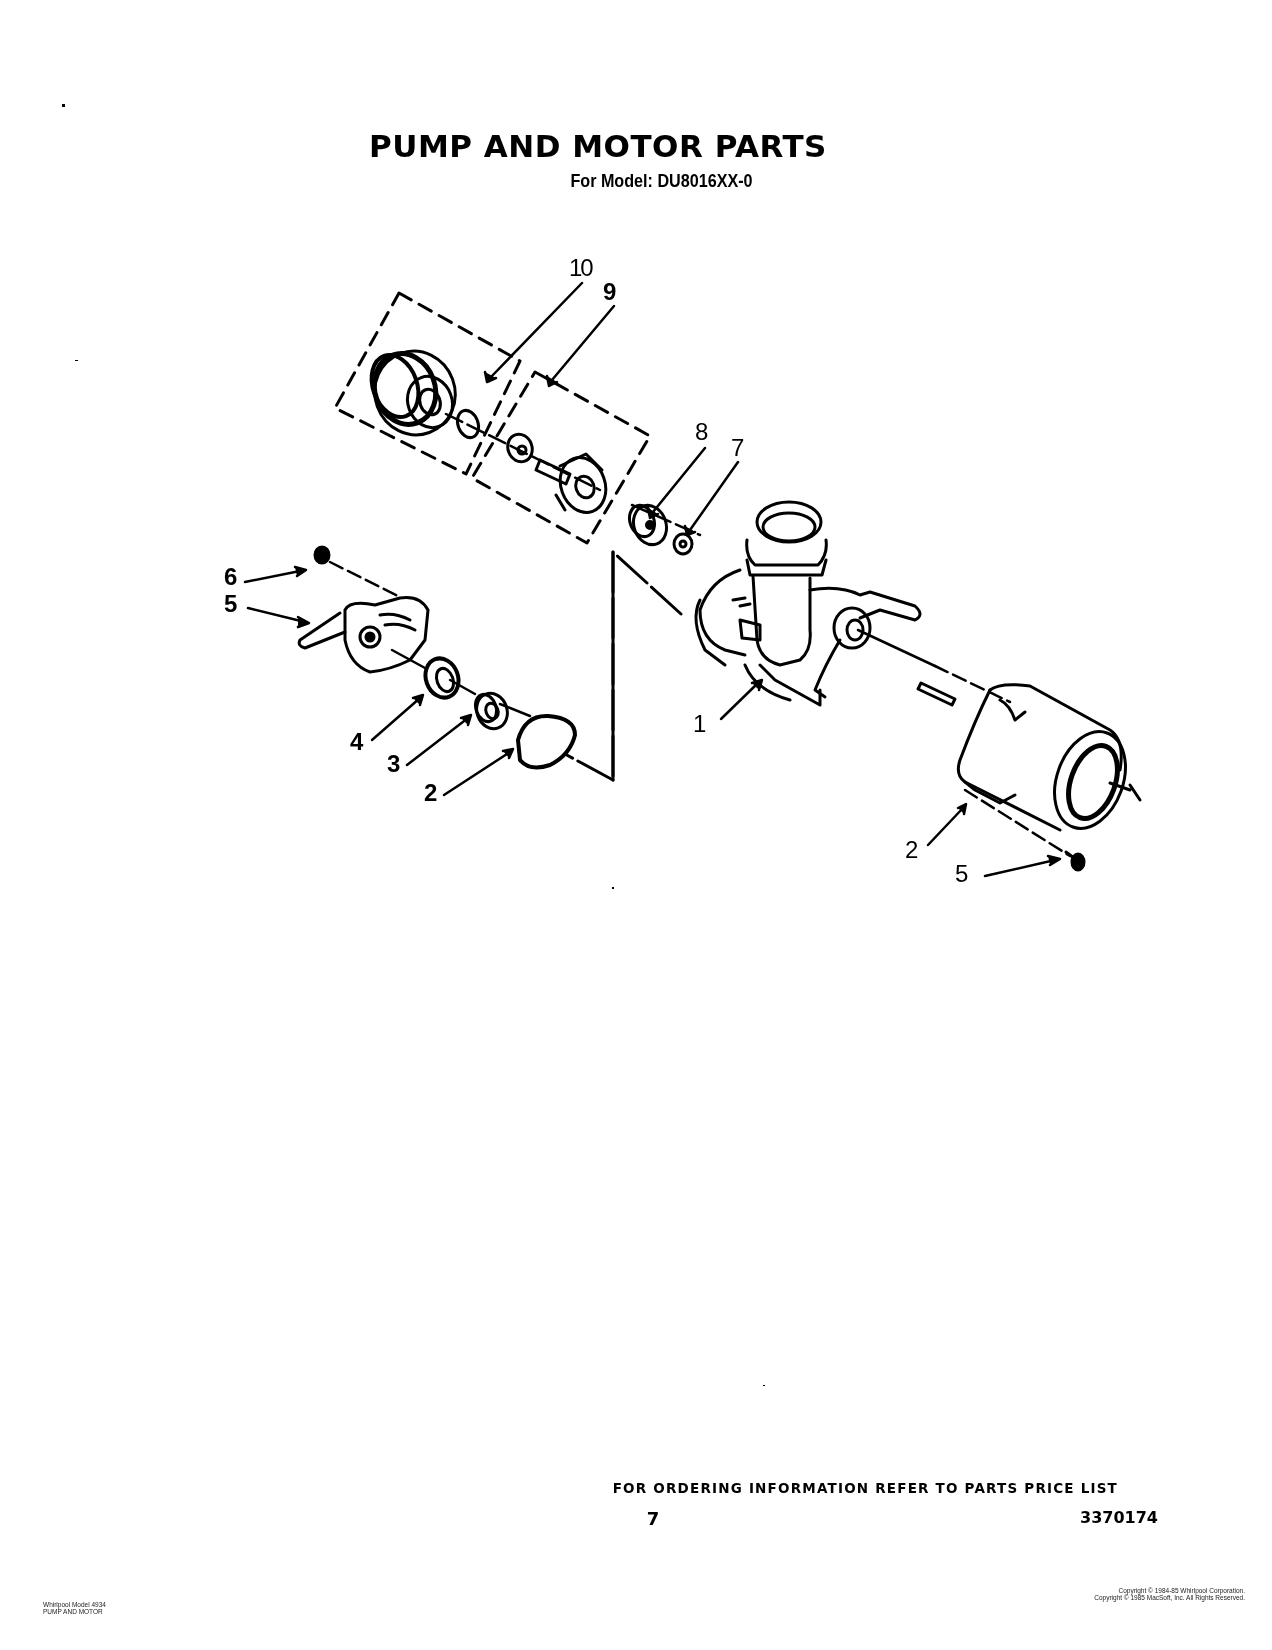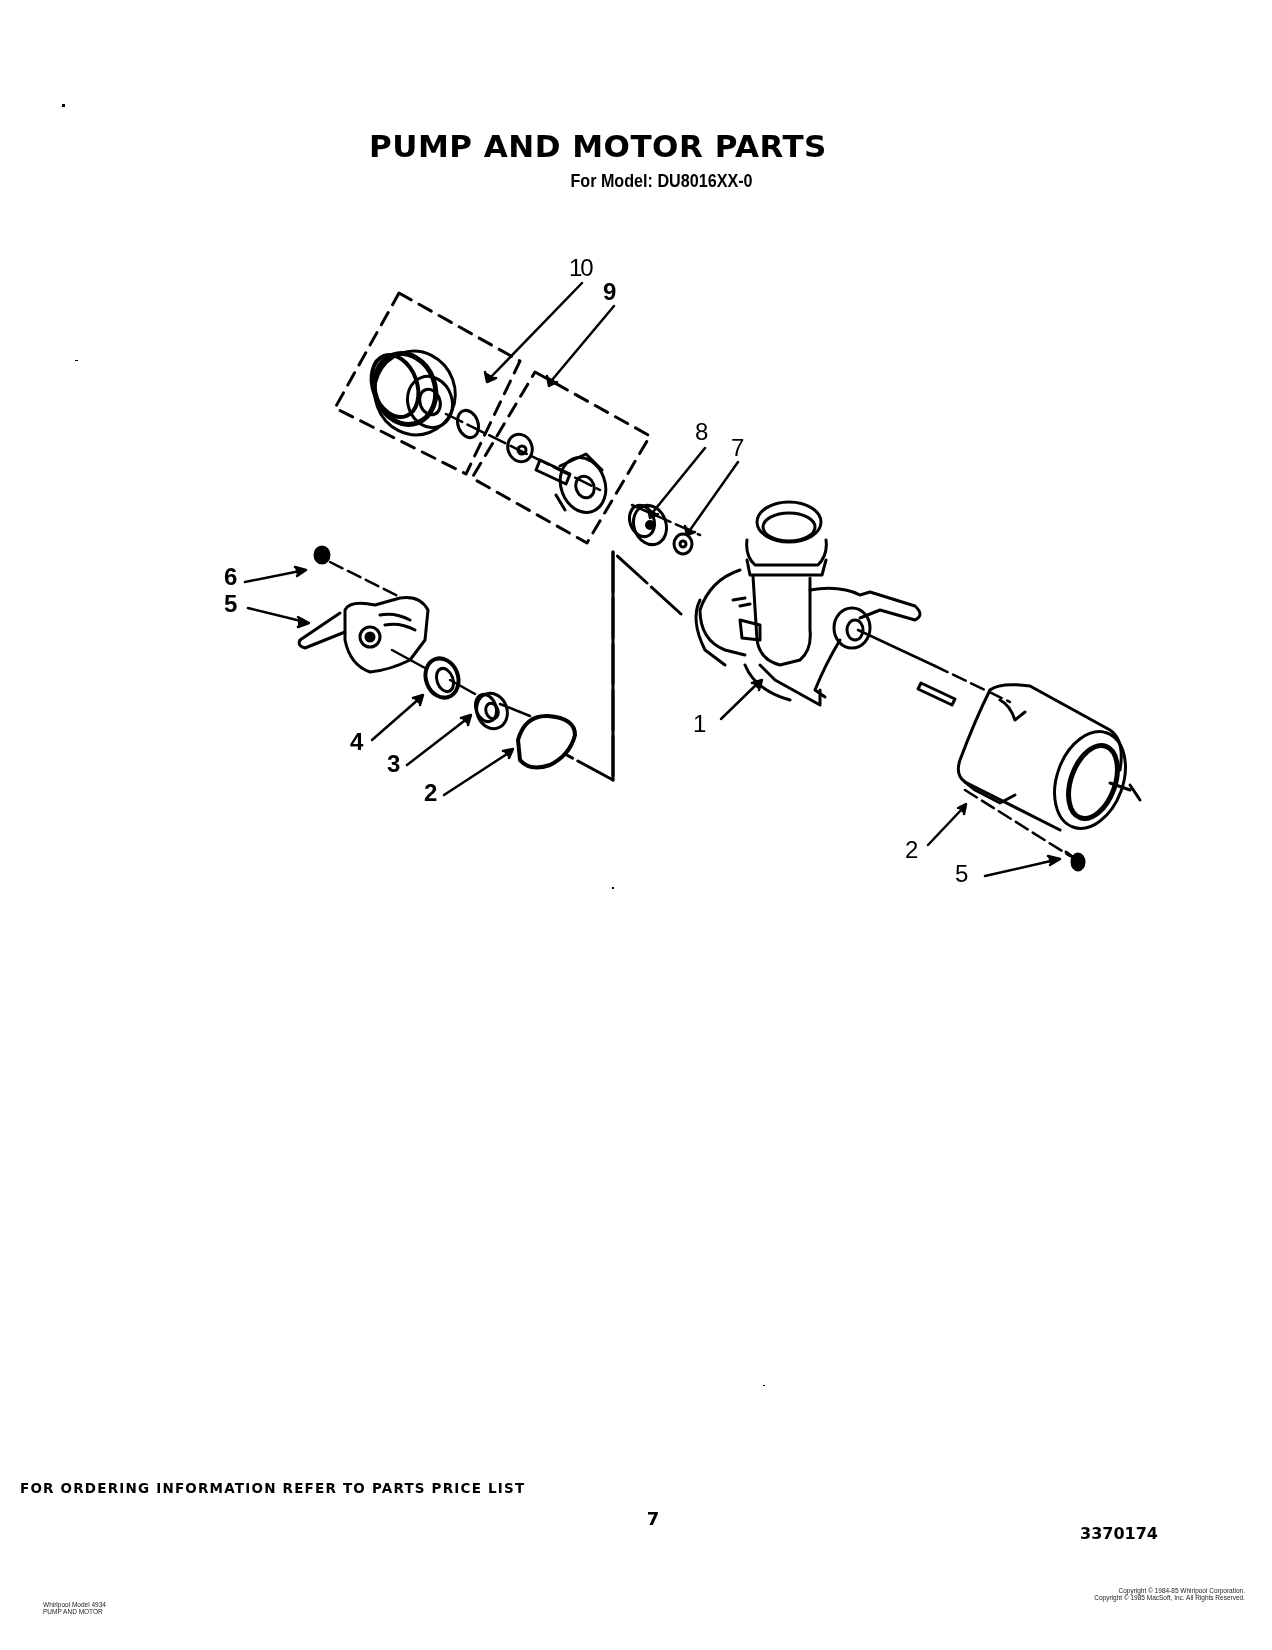--- a/index.html
+++ b/index.html
@@ -12,32 +12,32 @@
     }
     .subtitle {
       left: 0; width: 1272px; top: 170px; text-align: center;
       font-family: "Liberation Sans", sans-serif; font-weight: bold; font-size: 19px;
       padding-left: 60px; box-sizing: border-box; transform: scaleX(0.85);
     }
     .callout {
       font-family: "Liberation Sans", sans-serif; font-size: 24px; line-height: 24px;
     }
     .footer-note {
-      left: 0; width: 1118px; top: 1480px; text-align: left;
+      left: 0; width: 1118px; top: 1480px; text-align: right;
       font-family: "DejaVu Sans", sans-serif; font-weight: bold; font-size: 13.5px;
       letter-spacing: 1.2px; padding-left: 20px; box-sizing: border-box;
     }
     .page-num {
       left: 0; width: 1272px; top: 1508px; text-align: center;
       font-family: "DejaVu Sans", sans-serif; font-weight: bold; font-size: 18px;
       padding-left: 34px; box-sizing: border-box;
     }
     .doc-num {
       left: 1080px; top: 1508px;
-      font-family: "DejaVu Sans", sans-serif; font-weight: bold; font-size: 16px; margin-top: 16px;
+      font-family: "DejaVu Sans", sans-serif; font-weight: bold; font-size: 16px;
     }
     .tiny {
       font-family: "Liberation Sans", sans-serif; font-size: 6.5px; line-height: 7px; color: #222;
     }
     .footer-left { left: 43px; top: 1601px; }
     .footer-right { left: 1035px; top: 1587px; text-align: right; width: 210px; }
     svg.diagram { position: absolute; left: 0; top: 0; }
   </style>
 </head>
 <body>

